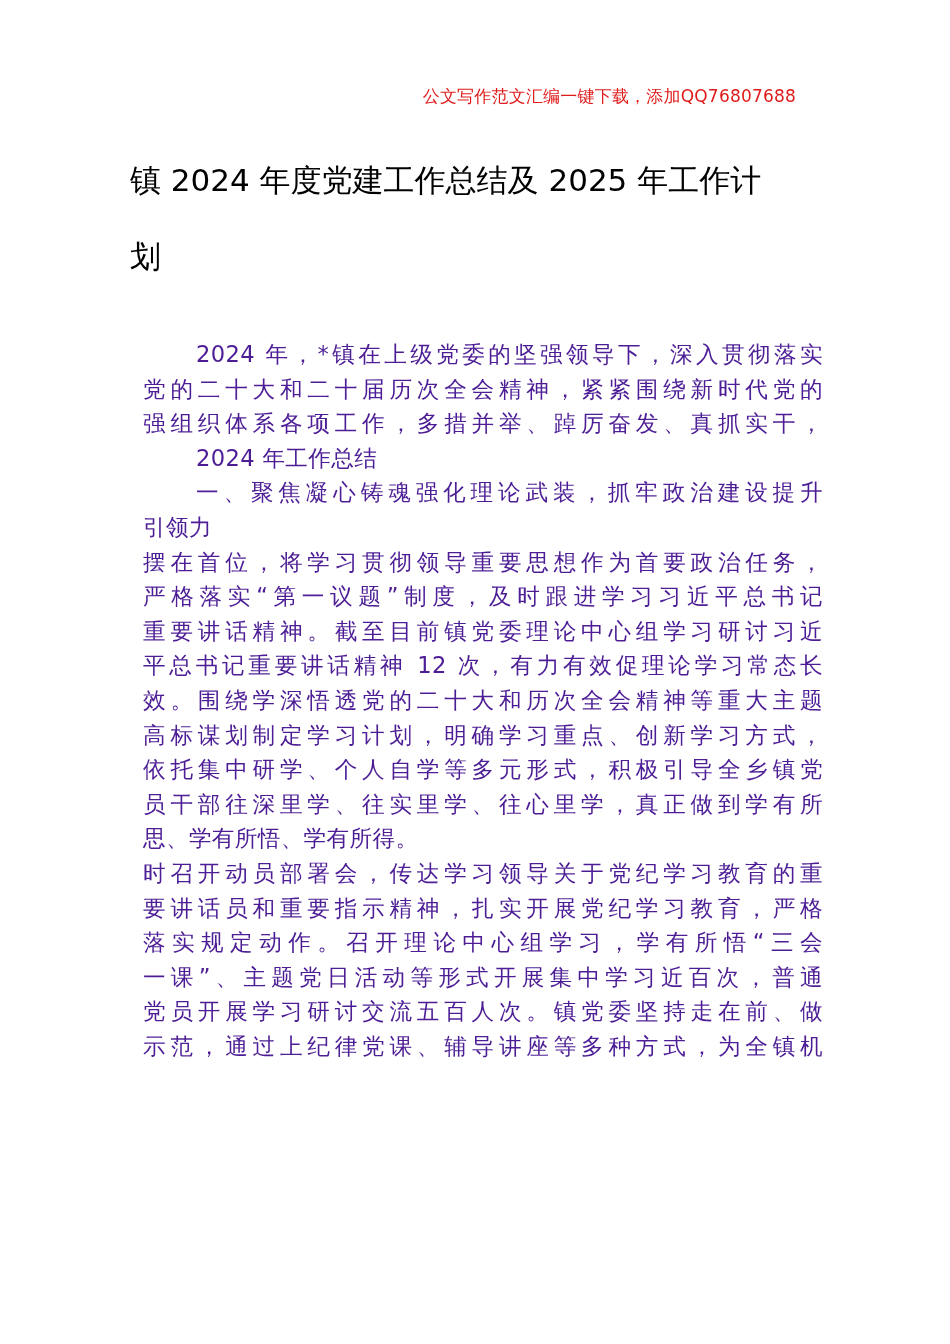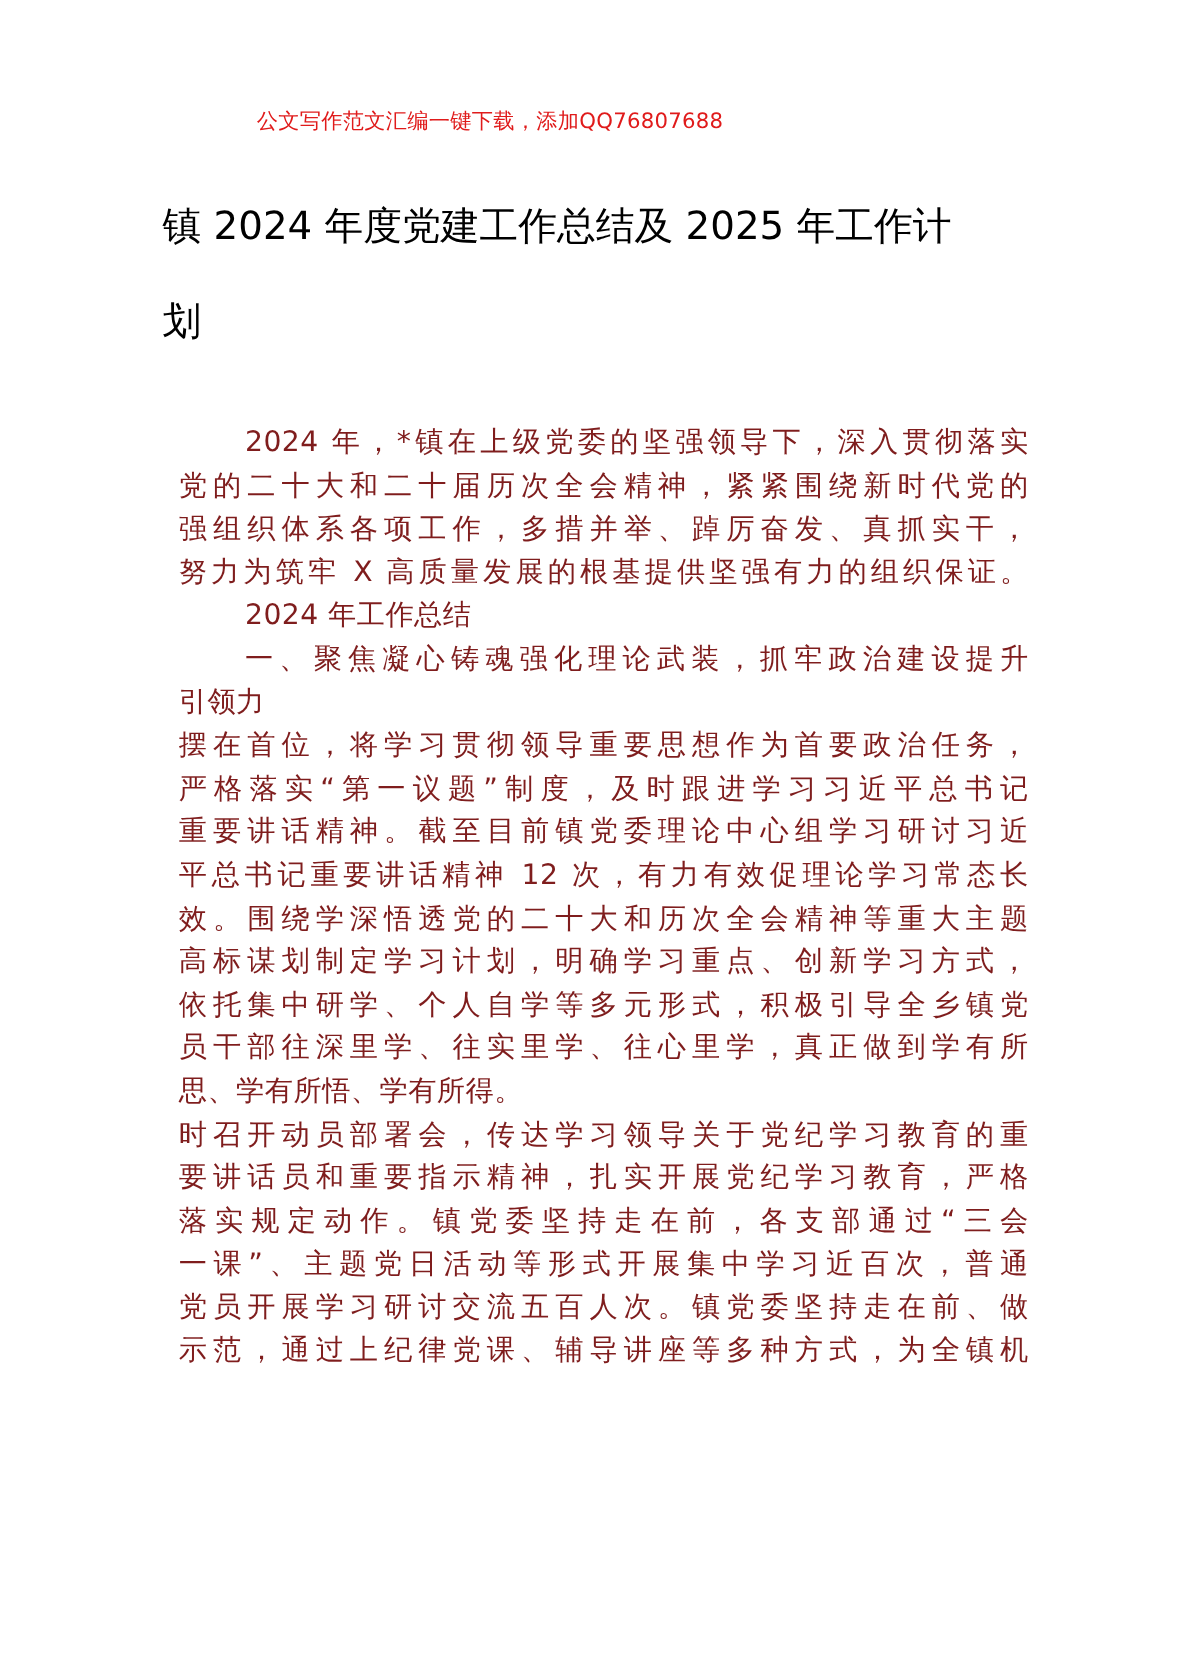--- a/index.html
+++ b/index.html
@@ -18,23 +18,23 @@
   .page {
     position: absolute;
     left: 0; top: 0;
     width: 950px;
     height: 1344px;
     background: #ffffff;
   }
   .header-note {
     position: absolute;
     top: 85px;
-    left: 0;
+    left: 12px;
     width: 784px;
-    text-align: center;
+    text-align: right;
     font-size: 17px;
     letter-spacing: 0.2px;
     color: #e01b1b;
     font-family: "DejaVu Sans", "Liberation Sans", sans-serif;
   }
   .title {
     position: absolute;
     left: 130px;
     width: 690px;
     text-align: left;
@@ -51,21 +51,21 @@
     top: 337px;
     width: 680px;
   }
   .line {
     height: 34.6px;
     line-height: 34.6px;
     font-size: 22.6px;
     white-space: nowrap;
     letter-spacing: 0.35px;
     font-family: "DejaVu Sans", "Liberation Sans", sans-serif;
-    color: #7f1d1d;
+    color: #4c1d95;
   }
   .line.indent { padding-left: 53px; }
   .line.justify {
     text-align: justify;
     text-align-last: justify;
     white-space: normal;
     overflow: hidden;
   }
 </style>
 </head>
@@ -74,33 +74,32 @@
 <div class="page">
   <div class="header-note">公文写作范文汇编一键下载，添加QQ76807688</div>
 
   <div class="title l1">镇 2024 年度党建工作总结及 2025 年工作计</div>
   <div class="title l2">划</div>
 
   <div class="body-text" id="body-text">
       <div class="line indent justify">2024 年，*镇在上级党委的坚强领导下，深入贯彻落实</div>
       <div class="line justify">党的二十大和二十届历次全会精神，紧紧围绕新时代党的</div>
       <div class="line justify">强组织体系各项工作，多措并举、踔厉奋发、真抓实干，</div>
-      <div class="line justify">努力为筑牢 X 高质量发展的根基提供坚强有力的组织保证。</div>
       <div class="line indent">2024 年工作总结</div>
       <div class="line indent justify">一、聚焦凝心铸魂强化理论武装，抓牢政治建设提升</div>
       <div class="line">引领力</div>
       <div class="line justify">摆在首位，将学习贯彻领导重要思想作为首要政治任务，</div>
       <div class="line justify">严格落实“第一议题”制度，及时跟进学习习近平总书记</div>
       <div class="line justify">重要讲话精神。截至目前镇党委理论中心组学习研讨习近</div>
       <div class="line justify">平总书记重要讲话精神 12 次，有力有效促理论学习常态长</div>
       <div class="line justify">效。围绕学深悟透党的二十大和历次全会精神等重大主题</div>
       <div class="line justify">高标谋划制定学习计划，明确学习重点、创新学习方式，</div>
       <div class="line justify">依托集中研学、个人自学等多元形式，积极引导全乡镇党</div>
       <div class="line justify">员干部往深里学、往实里学、往心里学，真正做到学有所</div>
       <div class="line">思、学有所悟、学有所得。</div>
       <div class="line justify">时召开动员部署会，传达学习领导关于党纪学习教育的重</div>
       <div class="line justify">要讲话员和重要指示精神，扎实开展党纪学习教育，严格</div>
-      <div class="line justify">落实规定动作。镇党委坚持走在前，各支部通过“三会</div>
+      <div class="line justify">落实规定动作。召开理论中心组学习，学有所悟“三会</div>
       <div class="line justify">一课”、主题党日活动等形式开展集中学习近百次，普通</div>
       <div class="line justify">党员开展学习研讨交流五百人次。镇党委坚持走在前、做</div>
       <div class="line justify">示范，通过上纪律党课、辅导讲座等多种方式，为全镇机</div>
     </div>
 </div>
 
 </body></html>

